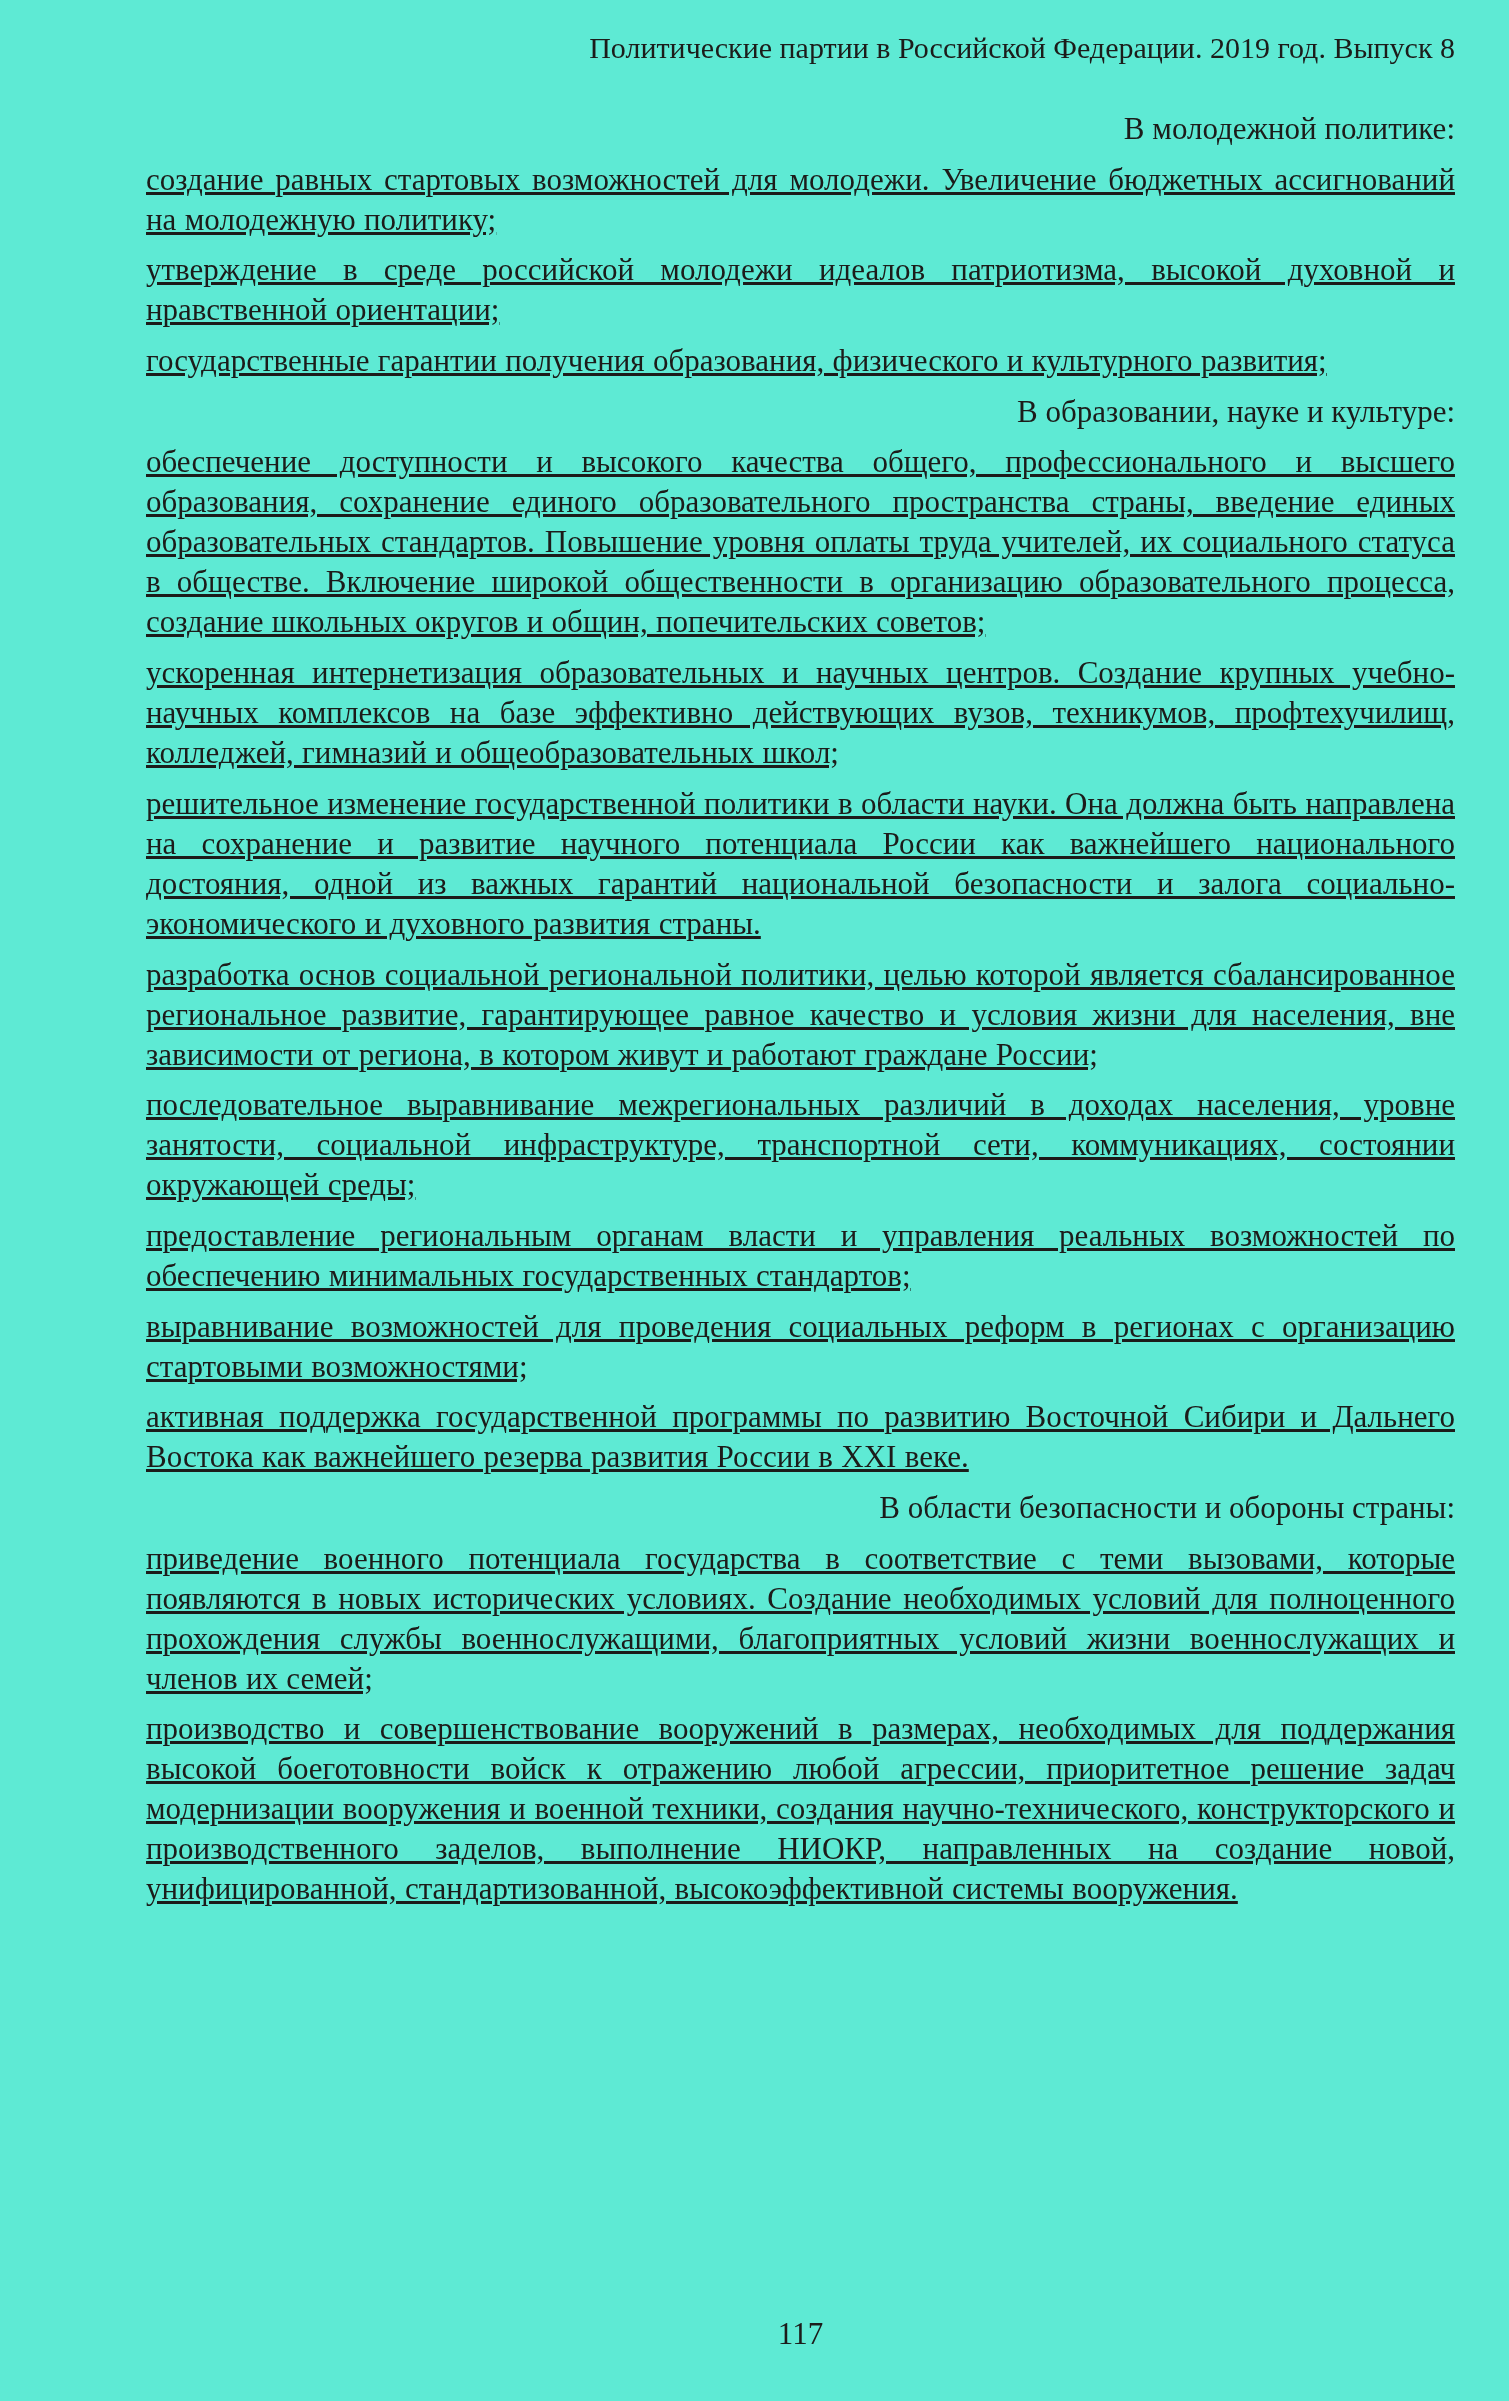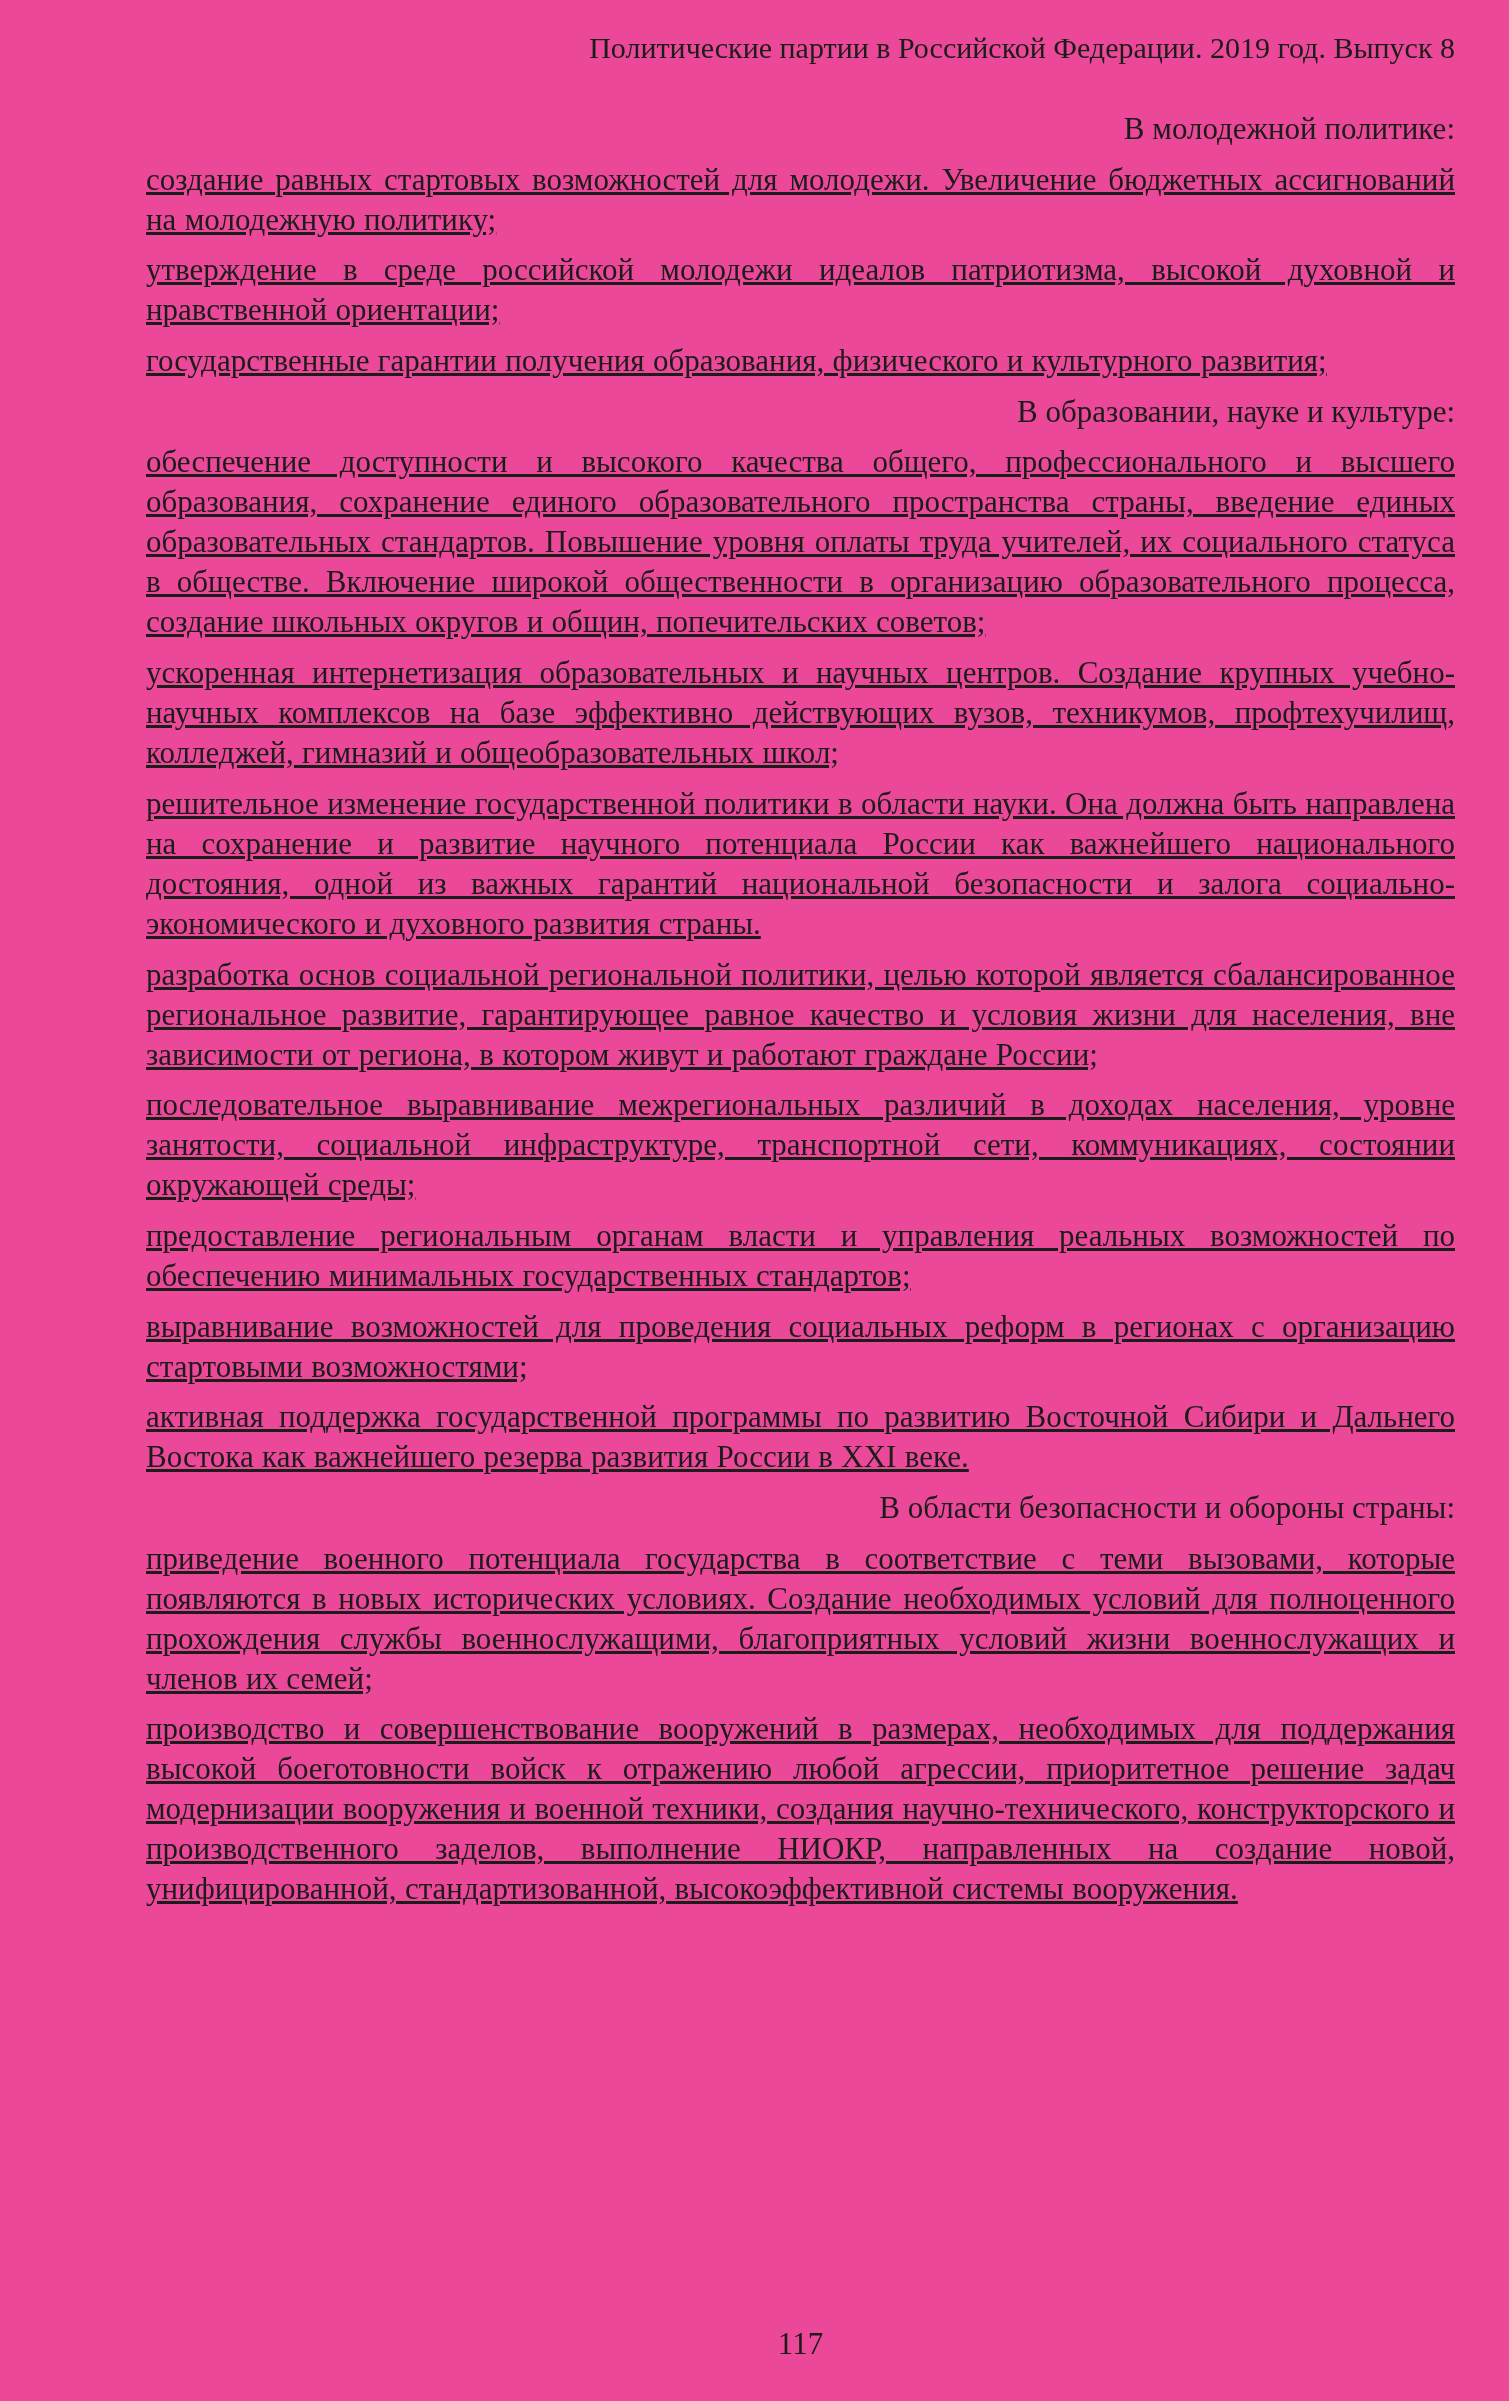--- a/index.html
+++ b/index.html
@@ -5,21 +5,21 @@
   html, body {
     margin: 0;
     padding: 0;
     background: #e8e8e8;
   }
   .page {
     position: relative;
     width: 1509px;
     height: 2401px;
     margin: 0 auto;
-    background: #ec4899;
+    background: #5eead4;
     color: #1c1c1a;
     font-family: "Liberation Serif", "DejaVu Serif", serif;
     box-sizing: border-box;
     padding: 29px 54px 0 146px;
     overflow: hidden;
   }
   .running-header {
     text-align: right;
     font-size: 30px;
     line-height: 38px;
@@ -39,21 +39,21 @@
   }
   .heading {
     font-size: 31px;
     line-height: 40px;
     text-align: right;
     margin: 0 0 10.7px 0;
   }
   .page-footer {
     position: absolute;
     left: 146px;
-    bottom: 39px;
+    bottom: 49px;
     width: 1309px;
     text-align: center;
     font-size: 31px;
     color: #1c1c1a;
   }
 </style>
 </head>
 <body>
 
 <div class="page">

